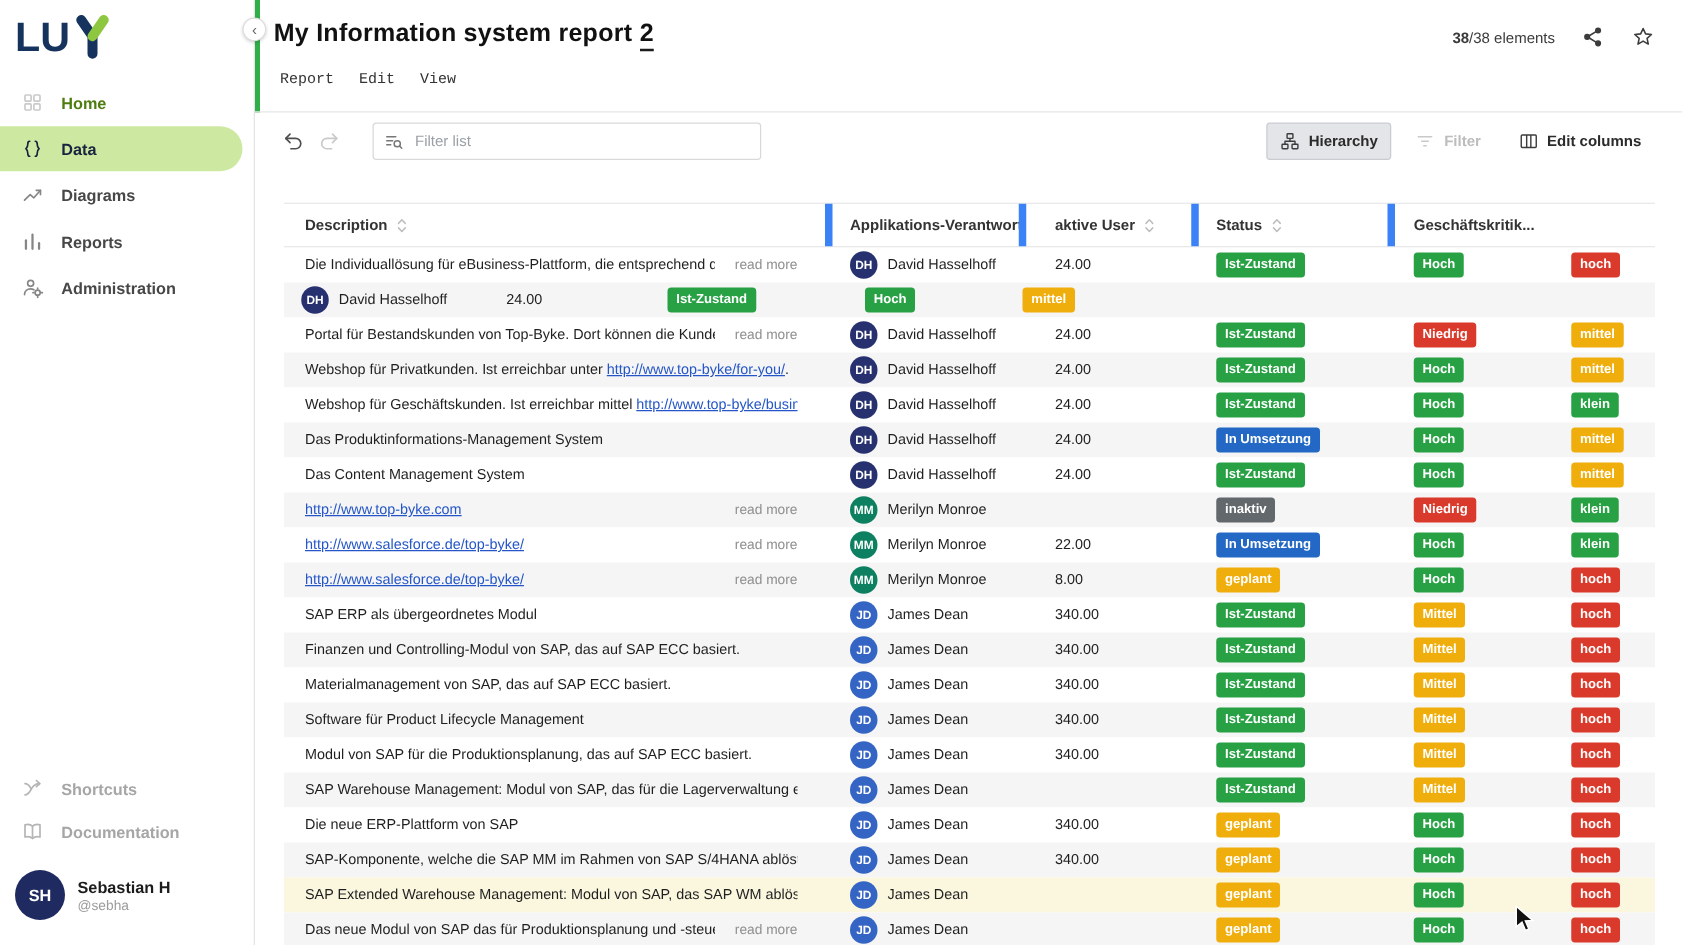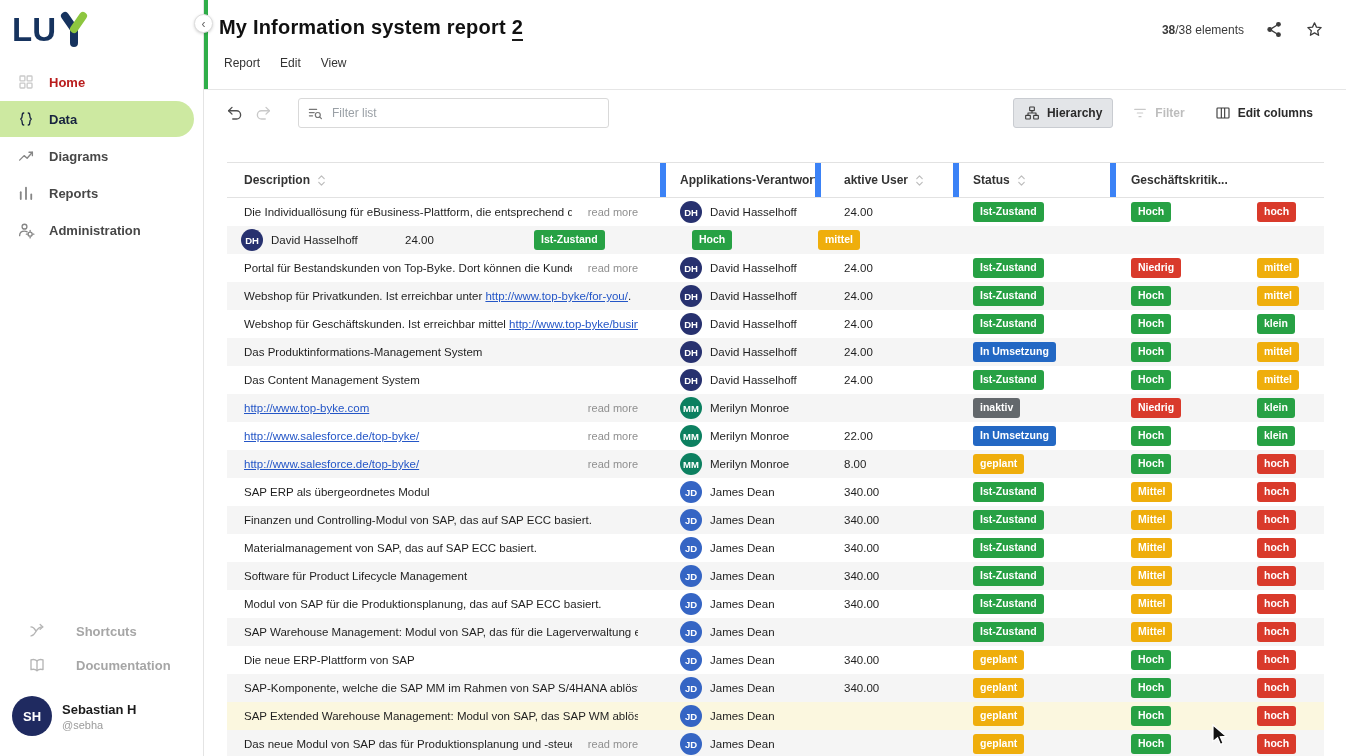--- a/index.html
+++ b/index.html
@@ -14,26 +14,26 @@
   .sidebar { width:204px; min-width:204px; background:#fff; border-right:1px solid #e4e4e4;
     display:flex; flex-direction:column; position:relative; }
   .logo { padding:10px 0 2px 12px; height:52px; }
   .nav { display:flex; flex-direction:column; gap:1px; margin-top:12px; }
   .nav-item { height:36px; display:flex; align-items:center; gap:14px; padding-left:17px;
     margin-right:9px; border-radius:0 18px 18px 0; font-size:13px; font-weight:600;
     color:#474747; cursor:pointer; }
   .nav-item .icon { color:#868686; display:flex; }
   .nav-item.active { background:#cde9a1; color:#17233f; }
   .nav-item.active .icon { color:#17233f; }
-  .nav-item.disabled { color:#b91c1c; }
+  .nav-item.disabled { color:#4d7c0f; }
   .nav-item.disabled .icon { color:#cacaca; }
   .nav-item.gap-above { margin-top:27px; }
   .icon svg { width:18px; height:18px; }
   .sidebar-footer { margin-top:auto; padding-bottom:6px; }
-  .foot-item { height:34px; display:flex; align-items:center; gap:30px; padding-left:28px;
+  .foot-item { height:34px; display:flex; align-items:center; gap:14px; padding-left:17px;
     font-size:13px; font-weight:600; color:#a6a6a6; cursor:pointer; }
   .foot-item .icon { color:#b5b5b5; display:flex; }
   .user { display:flex; align-items:center; gap:10px; padding:14px 12px 14px 12px; cursor:pointer; }
   .user-avatar { width:40px; height:40px; border-radius:50%; background:#1f2a60; color:#fff;
     display:flex; align-items:center; justify-content:center; font-size:13px; font-weight:bold; flex:none; }
   .user-name { font-size:13px; font-weight:bold; color:#1c1c1c; }
   .user-handle { font-size:11px; color:#9b9b9b; margin-top:2px; }
   .collapse-btn { position:absolute; right:-10px; top:14px; width:19px; height:19px; border-radius:50%;
     background:#fff; border:1px solid #ddd; box-shadow:0 1px 3px rgba(0,0,0,.18);
     display:flex; align-items:center; justify-content:center; font-size:12px; color:#666;
@@ -44,21 +44,21 @@
   .accent-strip { position:absolute; left:0; top:0; width:4px; height:90px; background:#2fae49; }
   .main-header { height:90px; border-bottom:1px solid #e6e6e6; padding:16px 20px 0 15px; position:relative; }
   h1 { margin:0; font-size:20px; font-weight:bold; color:#111; letter-spacing:.2px; }
   .title-num { border-bottom:2px solid #1b1b1b; margin-left:6px; padding-bottom:1px; }
   .header-right { position:absolute; right:22px; top:20px; display:flex; align-items:center; gap:21px; }
   .elements { font-size:12px; color:#3a3a3a; }
   .elements b { font-weight:bold; }
   .hicon { color:#3c3c3c; display:flex; cursor:pointer; }
   .hicon svg { width:19px; height:19px; }
   .menu-row { display:flex; gap:20px; margin-top:17px; padding-left:5px; font-size:12px; color:#333; }
-  .menu-row span { cursor:pointer; }
+  .menu-row span { cursor:pointer;font-family:Liberation Mono, monospace; }
 
   .toolbar { height:46px; display:flex; align-items:center; padding:0 22px; }
   .tb-icon { color:#4f4f4f; display:flex; cursor:pointer; margin-right:10px; }
   .tb-icon svg { width:18px; height:18px; }
   .tb-icon.disabled { color:#c9c9c9; }
   .filter-input { width:311px; height:30px; border:1px solid #d9d9d9; border-radius:3px; margin-left:16px;
     display:flex; align-items:center; padding:0 8px; gap:7px; background:#fff; color:#777; }
   .filter-input svg { width:16px; height:16px; flex:none; }
   .filter-input input { border:none; outline:none; font-size:12px; width:100%;
     font-family:"Liberation Sans", sans-serif; color:#333; background:transparent; }

